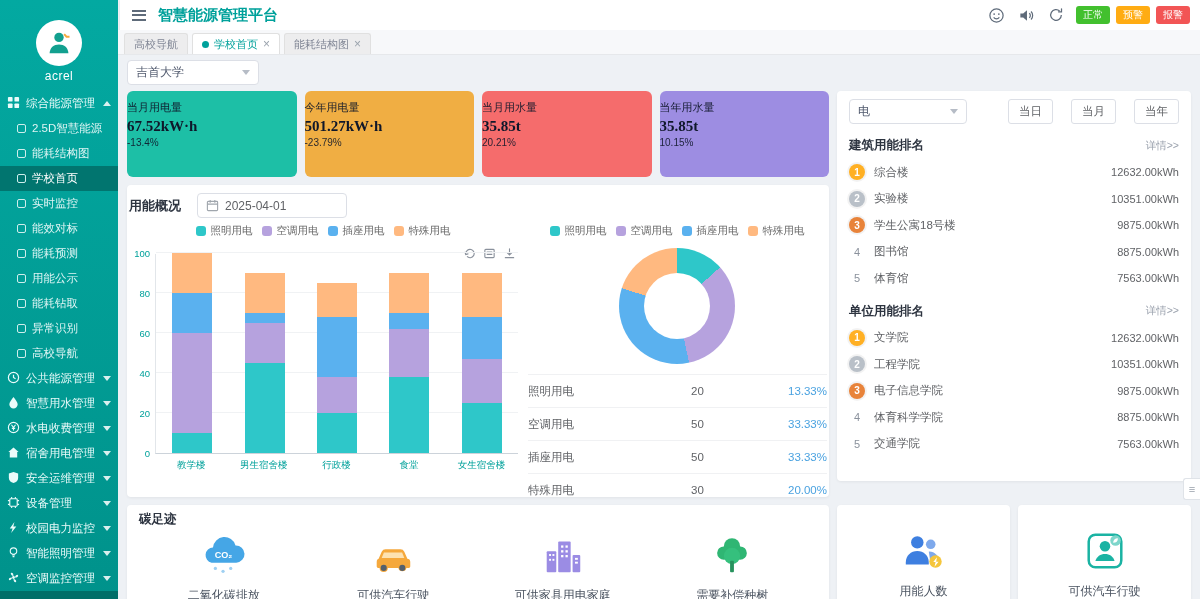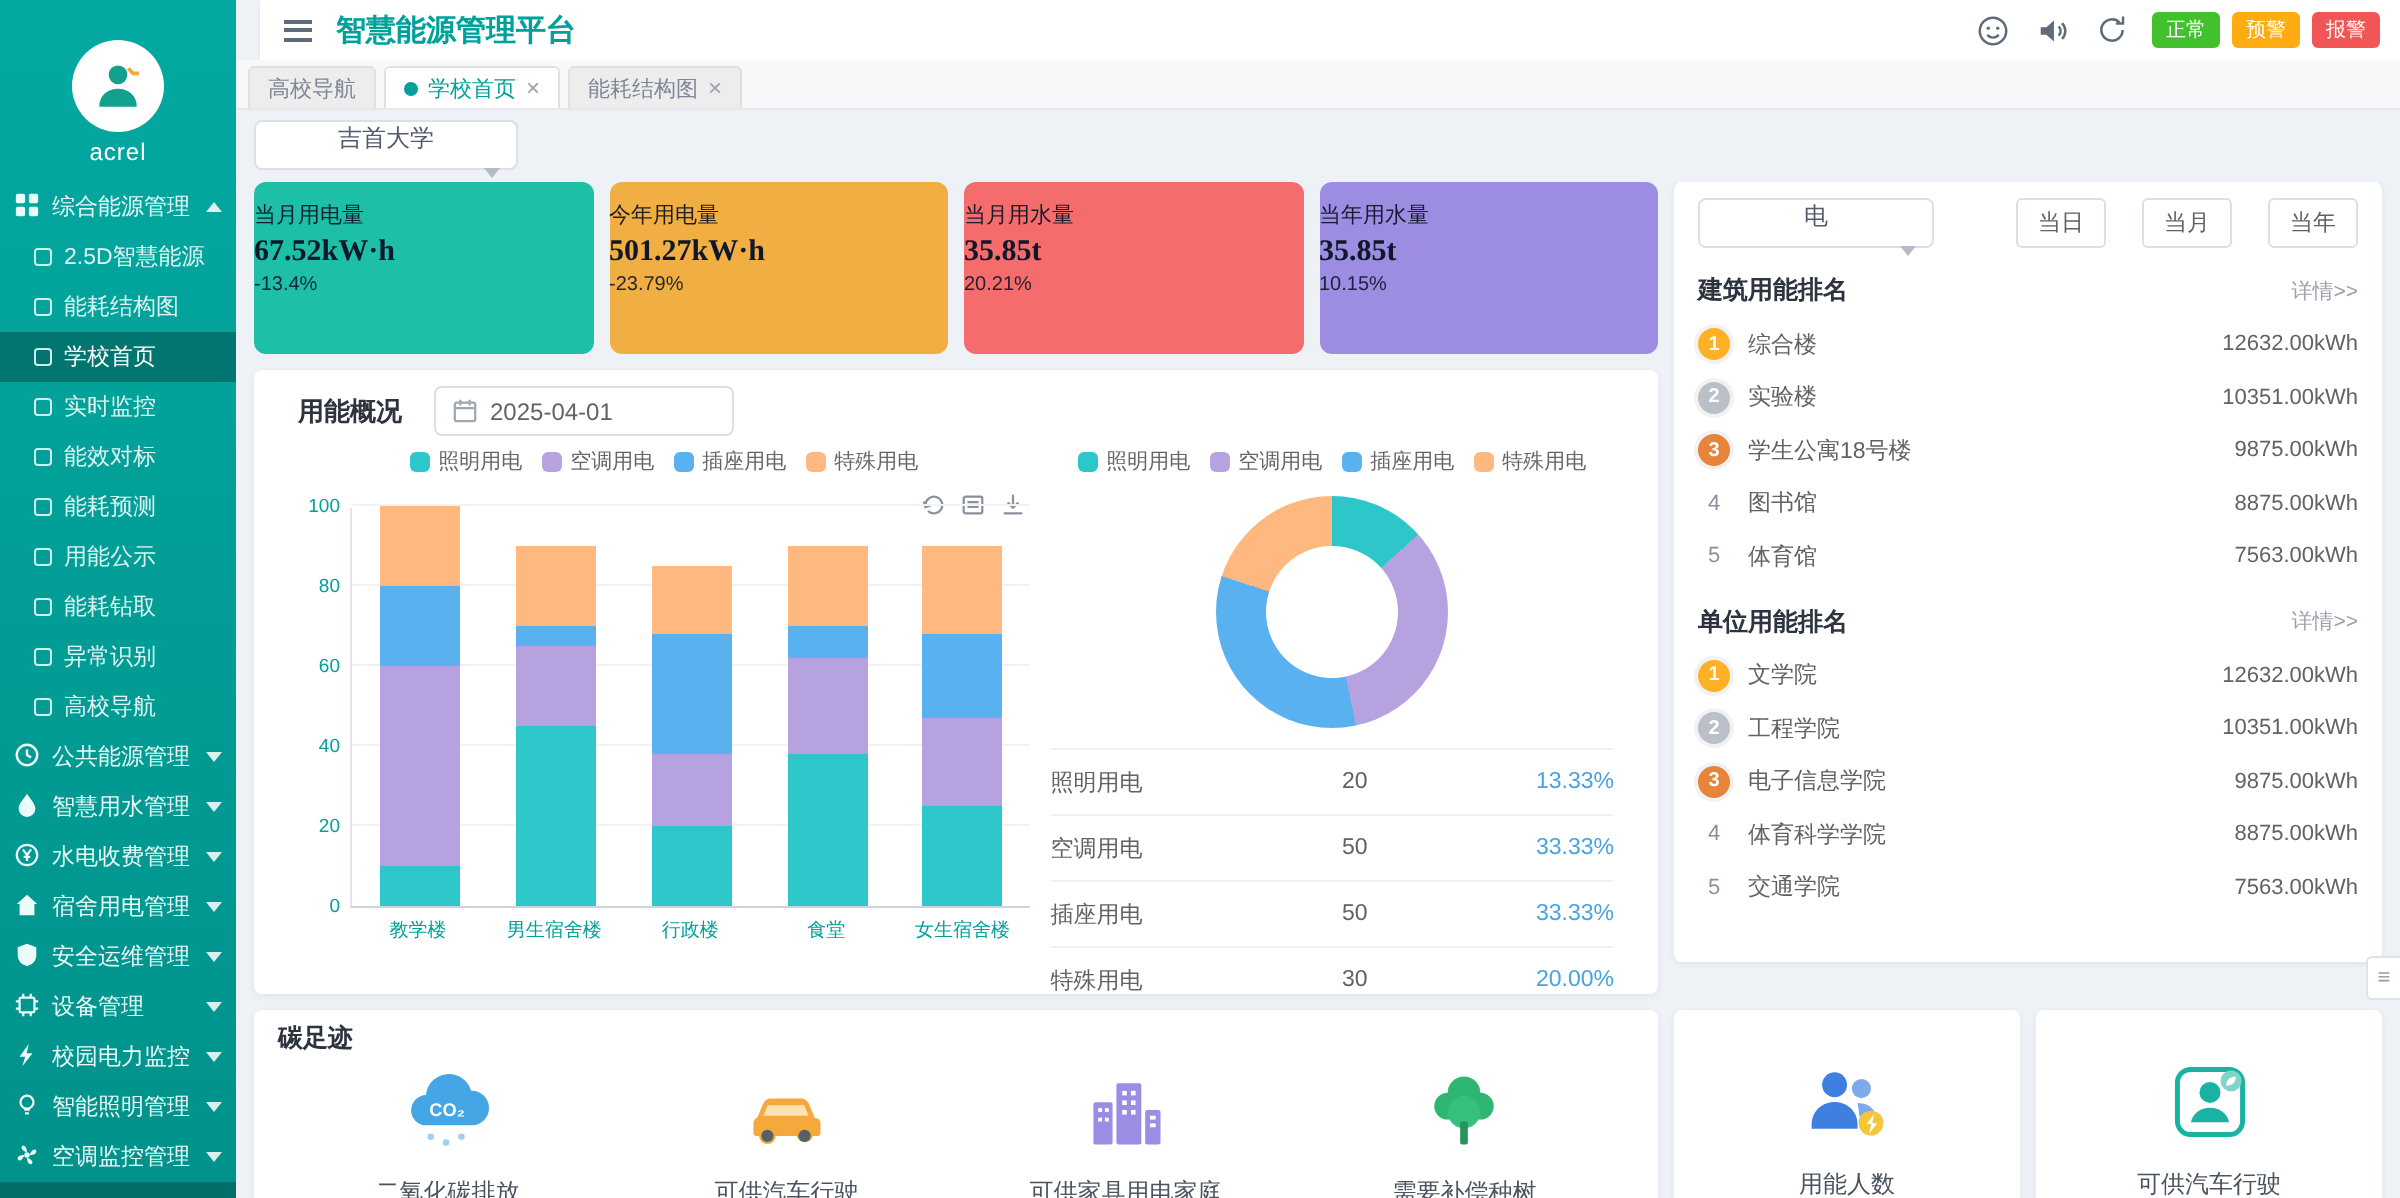--- a/index.html
+++ b/index.html
@@ -17,52 +17,52 @@
   .mi .lbl { flex:1; overflow:hidden; }
   .mi.child { padding-left:17px; color:#dff5f4; }
   .mi.child .dot { width:9px; height:9px; border:1px solid #cfeeec; border-radius:2px; flex:0 0 auto; }
   .mi.active { background:#01756f; color:#fff; }
   .caret { width:0; height:0; border-left:4px solid transparent; border-right:4px solid transparent; }
   .caret.cd { border-top:5px solid rgba(255,255,255,.85); }
   .caret.cu { border-bottom:5px solid rgba(255,255,255,.85); }
   .menu-more { height:14px; background:#016e68; }
 
   
-  .header { position:absolute; left:130px; right:0; top:0; height:30px; background:#fff; display:flex; align-items:center; padding:0 10px; gap:10px; box-shadow:0 1px 2px rgba(0,0,0,.06); z-index:5; }
+  .header { position:absolute; left:120px; right:0; top:0; height:30px; background:#fff; display:flex; align-items:center; padding:0 10px; gap:10px; box-shadow:0 1px 2px rgba(0,0,0,.06); z-index:5; }
   .hamburger { cursor:pointer; padding:2px; }
   .hamburger span { display:block; width:14px; height:2px; background:#5f6b7a; margin:2.5px 0; }
   .title { font-size:15px; font-weight:bold; color:#00a19b; }
   .hspacer { flex:1; }
   .hicon { width:20px; height:20px; display:flex; align-items:center; justify-content:center; cursor:pointer; }
   .pill { font-size:10px; color:#fff; padding:2px 7px; border-radius:3px; cursor:pointer;text-align:center; }
 
   .tabbar { position:absolute; left:118px; right:0; top:30px; height:25px; background:#f7f8fa; border-bottom:1px solid #e6e8eb; display:flex; align-items:flex-end; padding-left:6px; gap:4px; z-index:5; }
   .tab { height:21px; display:flex; align-items:center; gap:5px; padding:0 9px; background:#ededee; border:1px solid #e0e0e0; border-bottom:none; border-radius:3px 3px 0 0; font-size:11px; color:#808695; cursor:pointer; }
   .tab.active { background:#fff; color:#00a19b; }
   .tab .tdot { width:7px; height:7px; border-radius:50%; background:#00a19b; }
   .tab .x { color:#9aa3ad; font-size:12px; line-height:1; }
 
   
   .content { position:absolute; left:118px; right:0; top:55px; bottom:0; padding:5px 9px; overflow:hidden; }
-  .select { background:#fff; border:1px solid #dcdfe6; border-radius:4px; height:25px; display:flex; align-items:center; padding:0 8px; font-size:12px; color:#515a6e; gap:6px; cursor:pointer;flex-direction:column; }
+  .select { background:#fff; border:1px solid #dcdfe6; border-radius:4px; height:25px; display:flex; align-items:center; padding:0 8px; font-size:12px; color:#515a6e; gap:6px; cursor:pointer; }
   .sel-caret { width:0; height:0; border-left:4px solid transparent; border-right:4px solid transparent; border-top:5px solid #b6bcc6; margin-left:auto; }
   .school-select { width:132px; margin-bottom:6px; }
 
   .top-area { display:flex; gap:8px; }
   .left-col { width:702px; flex:0 0 702px; }
   .right-col { flex:1; }
 
   .cards { display:flex; gap:8px; }
   .card { flex:1; height:86px; border-radius:6px; color:#0f172a; padding-top:9px; }
   .card .ct { font-size:11px; opacity:.95; }
   .card .cv { font-size:15px; font-weight:bold; margin-top:3px;font-family:Liberation Serif, serif; }
   .card .cd { font-size:10px; opacity:.9; margin-top:2px; }
 
   .panel { background:#fff; border-radius:4px; box-shadow:0 1px 3px rgba(0,0,0,.06); }
-  .overview { margin-top:8px; height:312px; padding:8px 22px; }
+  .overview { margin-top:8px; height:312px; padding:8px 2px; }
   .ov-head { display:flex; align-items:center; gap:16px; }
   .ov-title { font-size:13px; font-weight:bold; color:#2d3440; }
   .date-input { width:150px; height:25px; border:1px solid #dcdfe6; border-radius:4px; display:flex; align-items:center; gap:6px; padding:0 8px; font-size:12px; color:#606266; cursor:pointer; }
 
   .ov-body { display:flex; margin-top:6px; }
   .bar-wrap { flex:1.3; position:relative; }
   .legend { display:flex; justify-content:center; gap:10px; font-size:10.5px; color:#666; align-items:center; flex-wrap:nowrap; }
   .lg-item { display:flex; align-items:center; gap:4px; }
   .lg-mark { width:10px; height:10px; border-radius:3px; }
   .toolbox { position:absolute; right:2px; top:22px; display:flex; gap:7px; }

